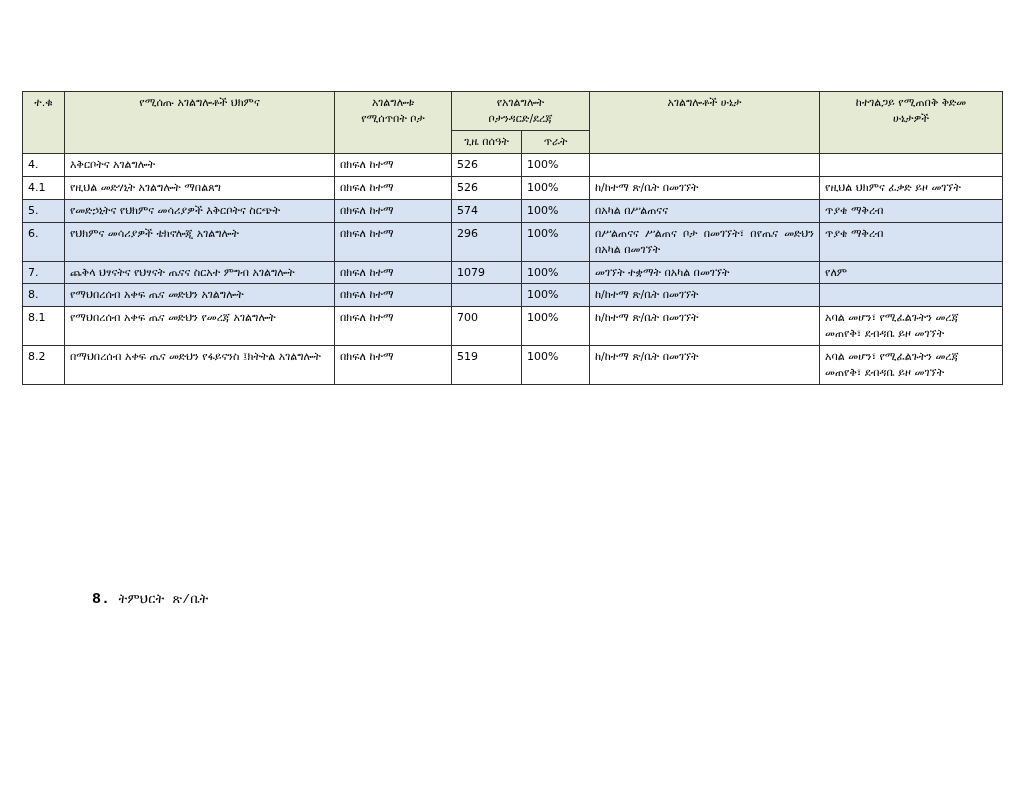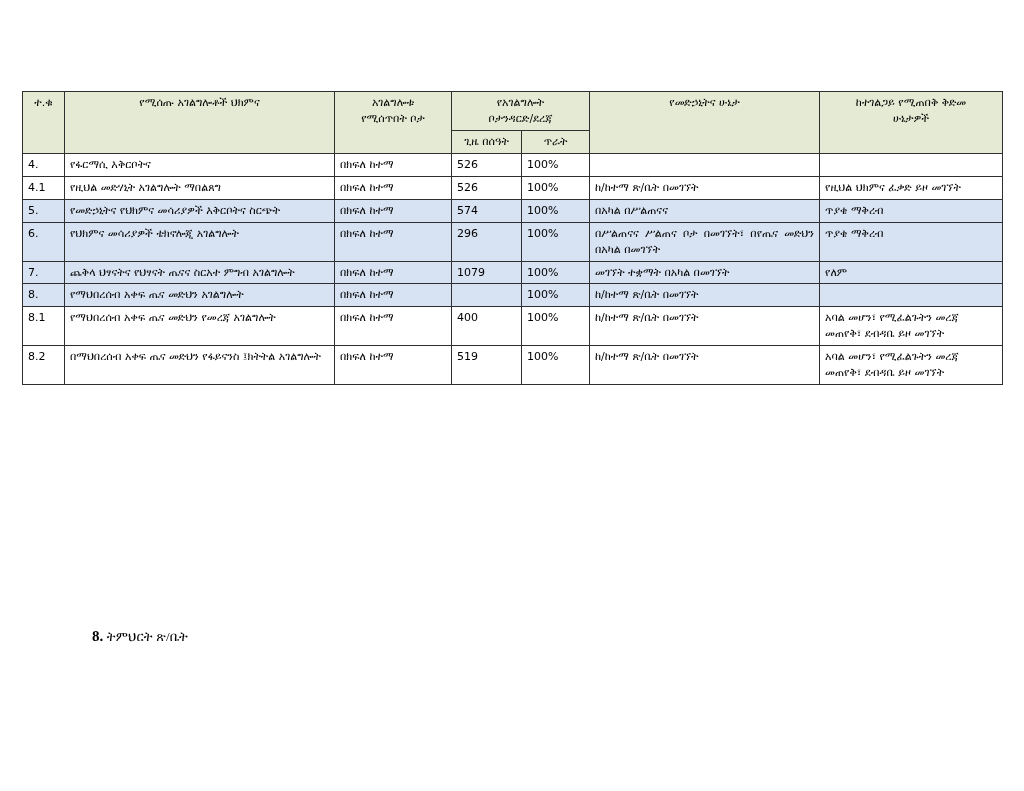--- a/index.html
+++ b/index.html
@@ -55,23 +55,23 @@
 
   tbody tr.row-blue td { background: #d7e2f2; }
   tbody tr.row-white td { background: #ffffff; }
 
   .center { text-align: left; }
   .justify { text-align: justify; }
 
   .heading-8 {
     position: absolute;
     left: 92px;
-    top: 628px;
+    top: 591px;
     font-size: 14px;
-    font-family: Liberation Serif, serif;
+    font-family: Liberation Mono, monospace;
   }
   .heading-8 .num {
     font-weight: bold;
     font-size: 15px;
   }
   .heading-8 .txt {
     font-size: 13px;
   }
   .spaced { letter-spacing: 0.2px; }
 </style>
@@ -89,32 +89,32 @@
       <col class="c-perf">
       <col class="c-status">
       <col class="c-remark">
     </colgroup>
     <thead>
       <tr>
         <td rowspan="2">ተ.ቁ</td>
         <td rowspan="2">የሚሰጡ አገልግሎቶች ህክምና</td>
         <td rowspan="2">አገልግሎቱ<br>የሚሰጥበት ቦታ</td>
         <td colspan="2">የአገልግሎት<br>ቦታንዳርድ/ደረጃ</td>
-        <td rowspan="2">የመድኃኒትና ሁኔታ</td>
+        <td rowspan="2">አገልግሎቶች ሁኔታ</td>
         <td rowspan="2">ከተገልጋይ የሚጠበቅ ቅድመ<br>ሁኔታዎች</td>
       </tr>
       <tr>
         <td>ጊዜ በሰዓት</td>
         <td>ጥራት</td>
       </tr>
     </thead>
     <tbody>
       <tr class="row-white">
         <td>4.</td>
-        <td>የፋርማሲ እቅርቦትና</td>
+        <td>እቅርቦትና አገልግሎት</td>
         <td>በክፍለ ከተማ</td>
         <td>526</td>
         <td>100%</td>
         <td></td>
         <td></td>
       </tr>
       <tr class="row-white">
         <td>4.1</td>
         <td>የዚህል መድሃኒት አገልግሎት ማበልጸግ</td>
         <td>በክፍለ ከተማ</td>
@@ -156,21 +156,21 @@
         <td>በክፍለ ከተማ</td>
         <td></td>
         <td>100%</td>
         <td>ከ/ከተማ ጽ/ቤት በመገኘት</td>
         <td></td>
       </tr>
       <tr class="row-white">
         <td>8.1</td>
         <td>የማህበረሰብ አቀፍ ጤና መድህን የመረጃ አገልግሎት</td>
         <td>በክፍለ ከተማ</td>
-        <td>400</td>
+        <td>700</td>
         <td>100%</td>
         <td>ከ/ከተማ ጽ/ቤት በመገኘት</td>
         <td>አባል መሆን፣ የሚፈልጉትን መረጃ መጠየቅ፣ ደብዳቤ ይዞ መገኘት</td>
       </tr>
       <tr class="row-white">
         <td>8.2</td>
         <td>በማህበረሰብ አቀፍ ጤና መድህን የፋይናንስ ፤ክትትል አገልግሎት</td>
         <td>በክፍለ ከተማ</td>
         <td>519</td>
         <td>100%</td>

